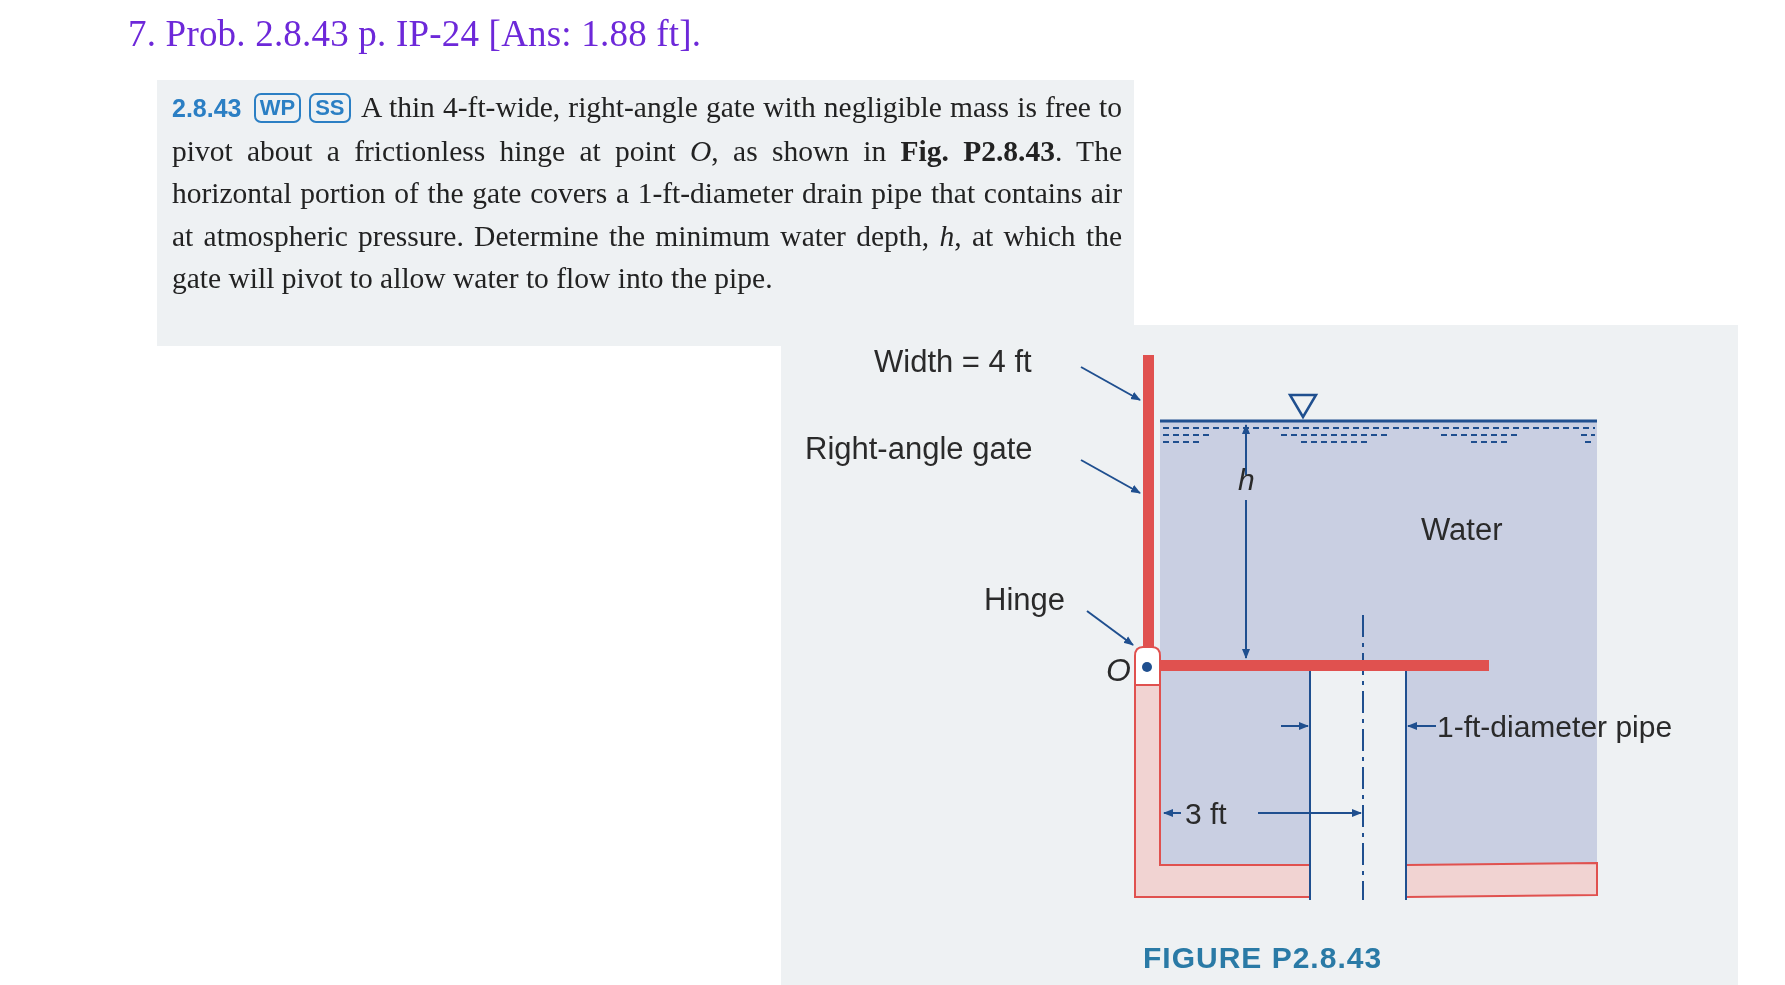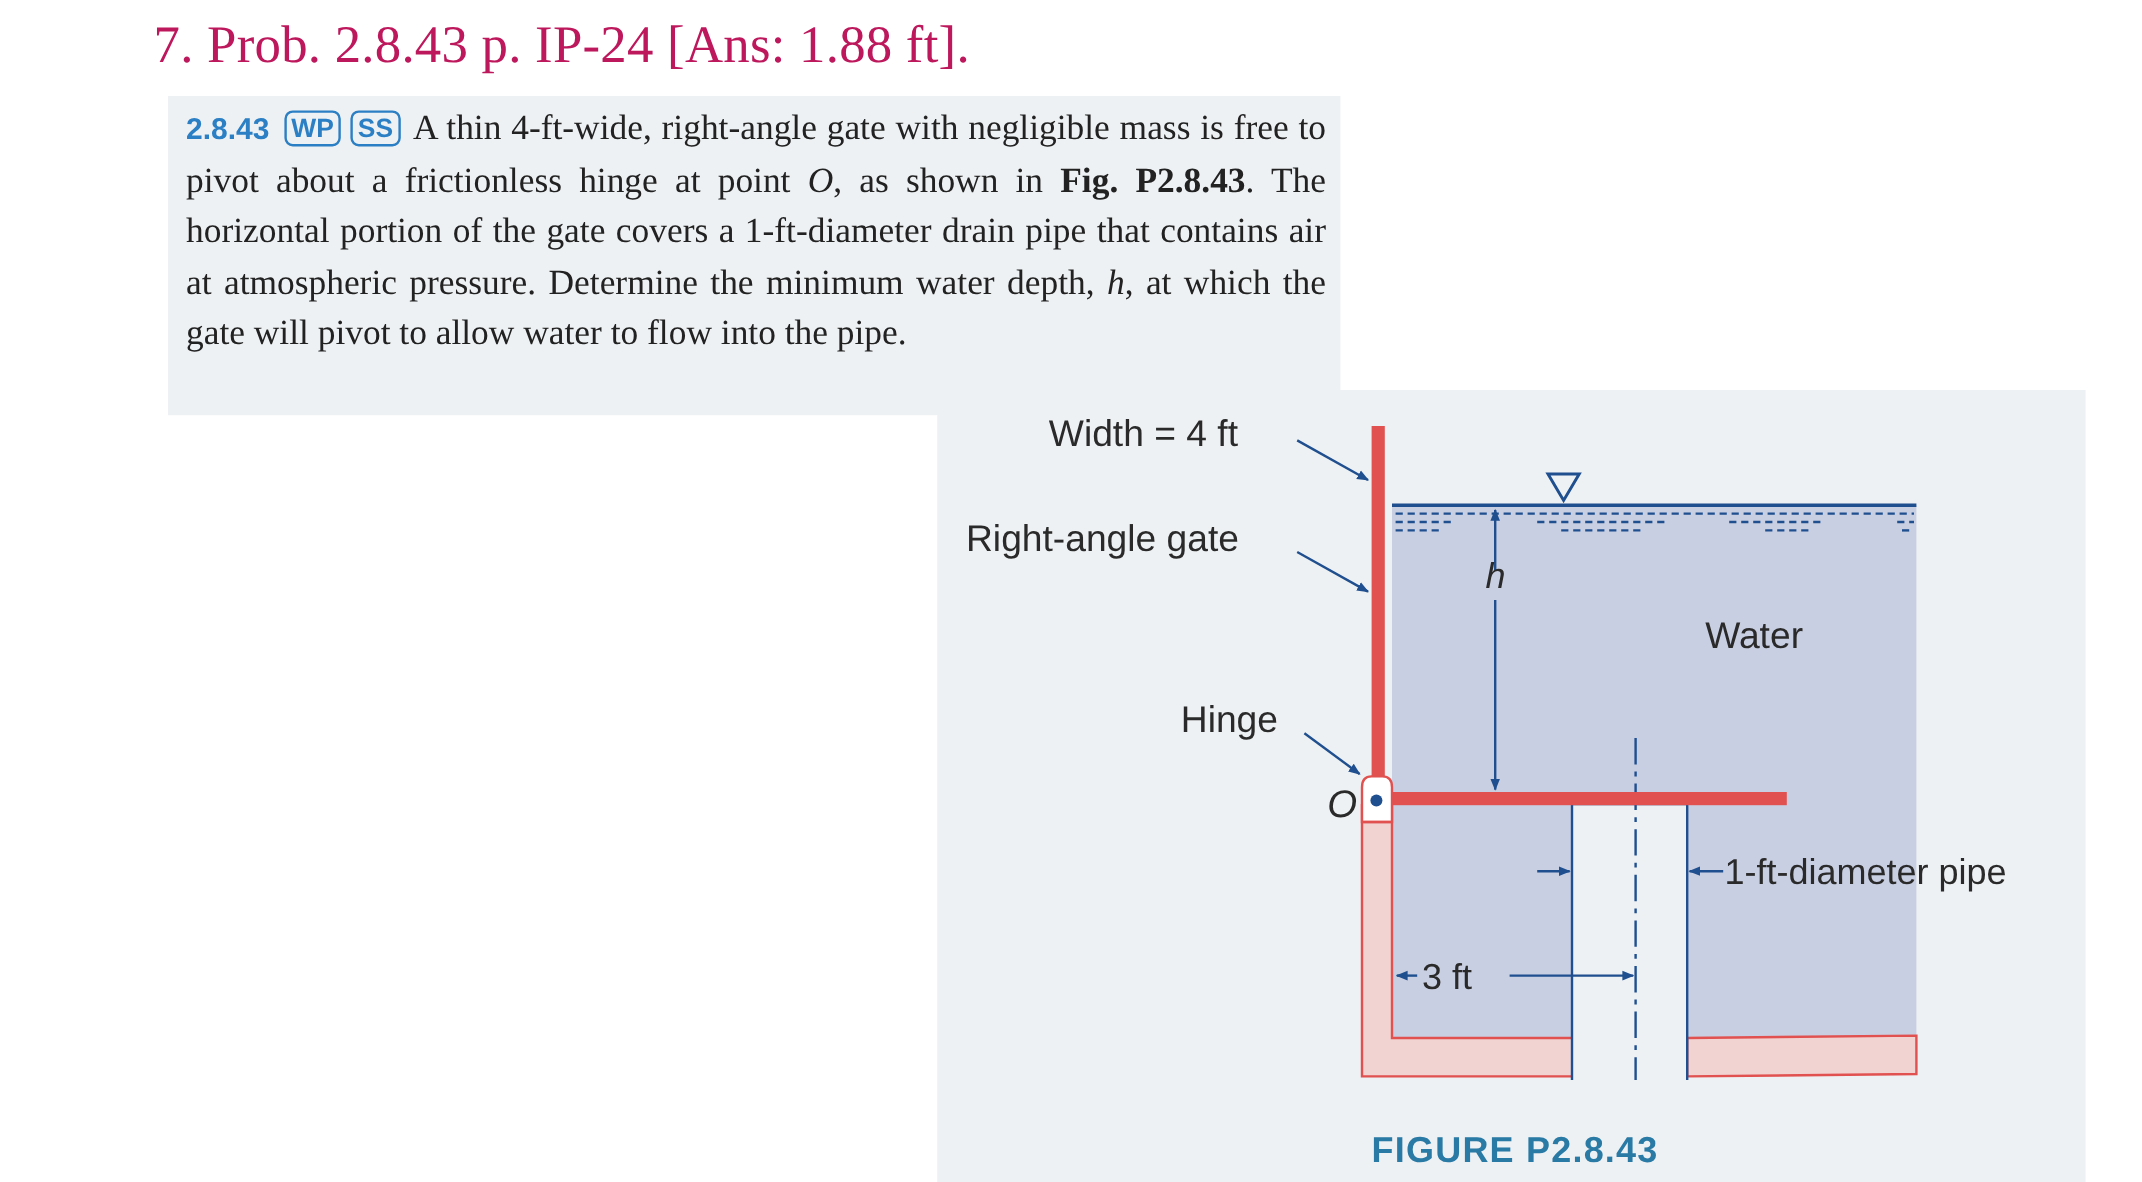--- a/index.html
+++ b/index.html
@@ -3,24 +3,24 @@
 <meta charset="utf-8">
 <style>
   html, body { margin:0; padding:0; }
   body {
     width:1785px; height:985px; position:relative; overflow:hidden;
     background:#ffffff;
     font-family:"Liberation Serif", "DejaVu Serif", serif;
   }
   .title {
     position:absolute; left:128px; top:12px;
-    font-size:44px; color:#be185d; letter-spacing:0.2px;
+    font-size:37px; color:#6d28d9; letter-spacing:0.2px;
   }
   .textblock {
-    position:absolute; left:140px; top:80px; width:977px; height:266px;
+    position:absolute; left:157px; top:80px; width:977px; height:266px;
     background:#eef1f3;
   }
   .para {
     position:absolute; left:15px; top:6px; width:950px;
     font-size:29.5px; line-height:42.5px; color:#222;
     text-align:justify;
   }
   .probnum { color:#2b7fc4; font-weight:bold; font-family:"Liberation Sans","DejaVu Sans",sans-serif; font-size:25px; }
   .badge {
     display:inline-block; border:2px solid #2b7fc4; border-radius:7px;

